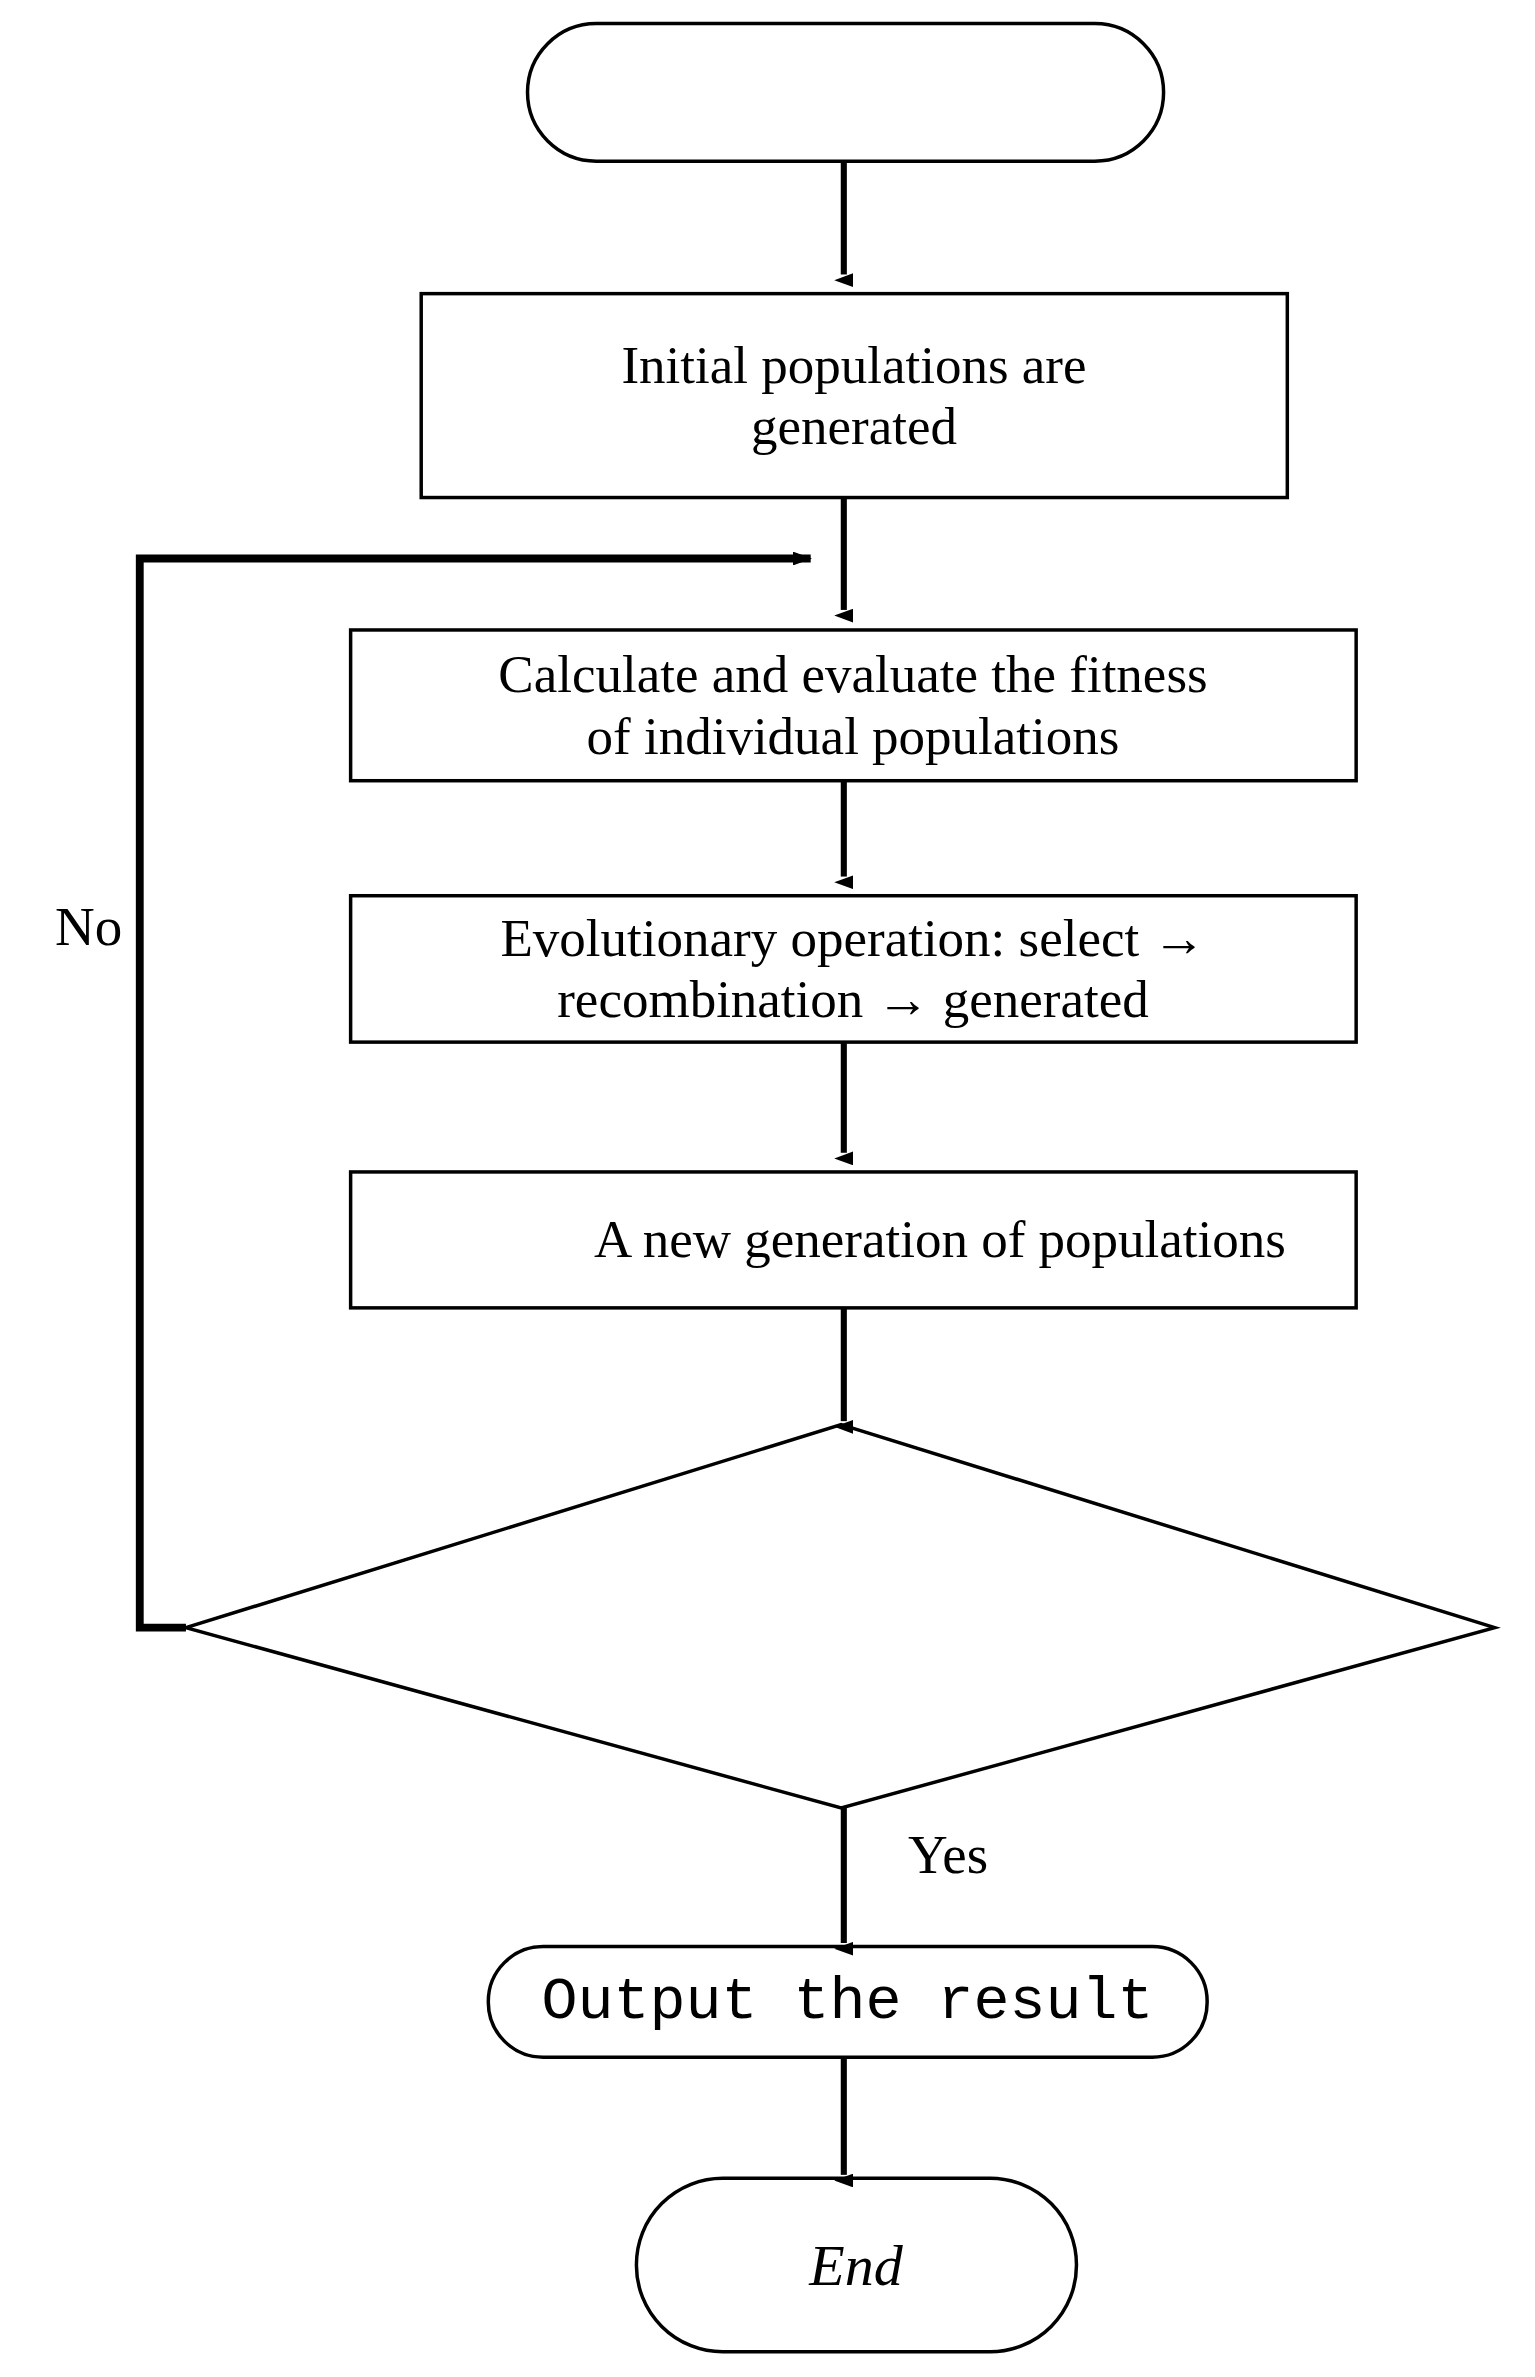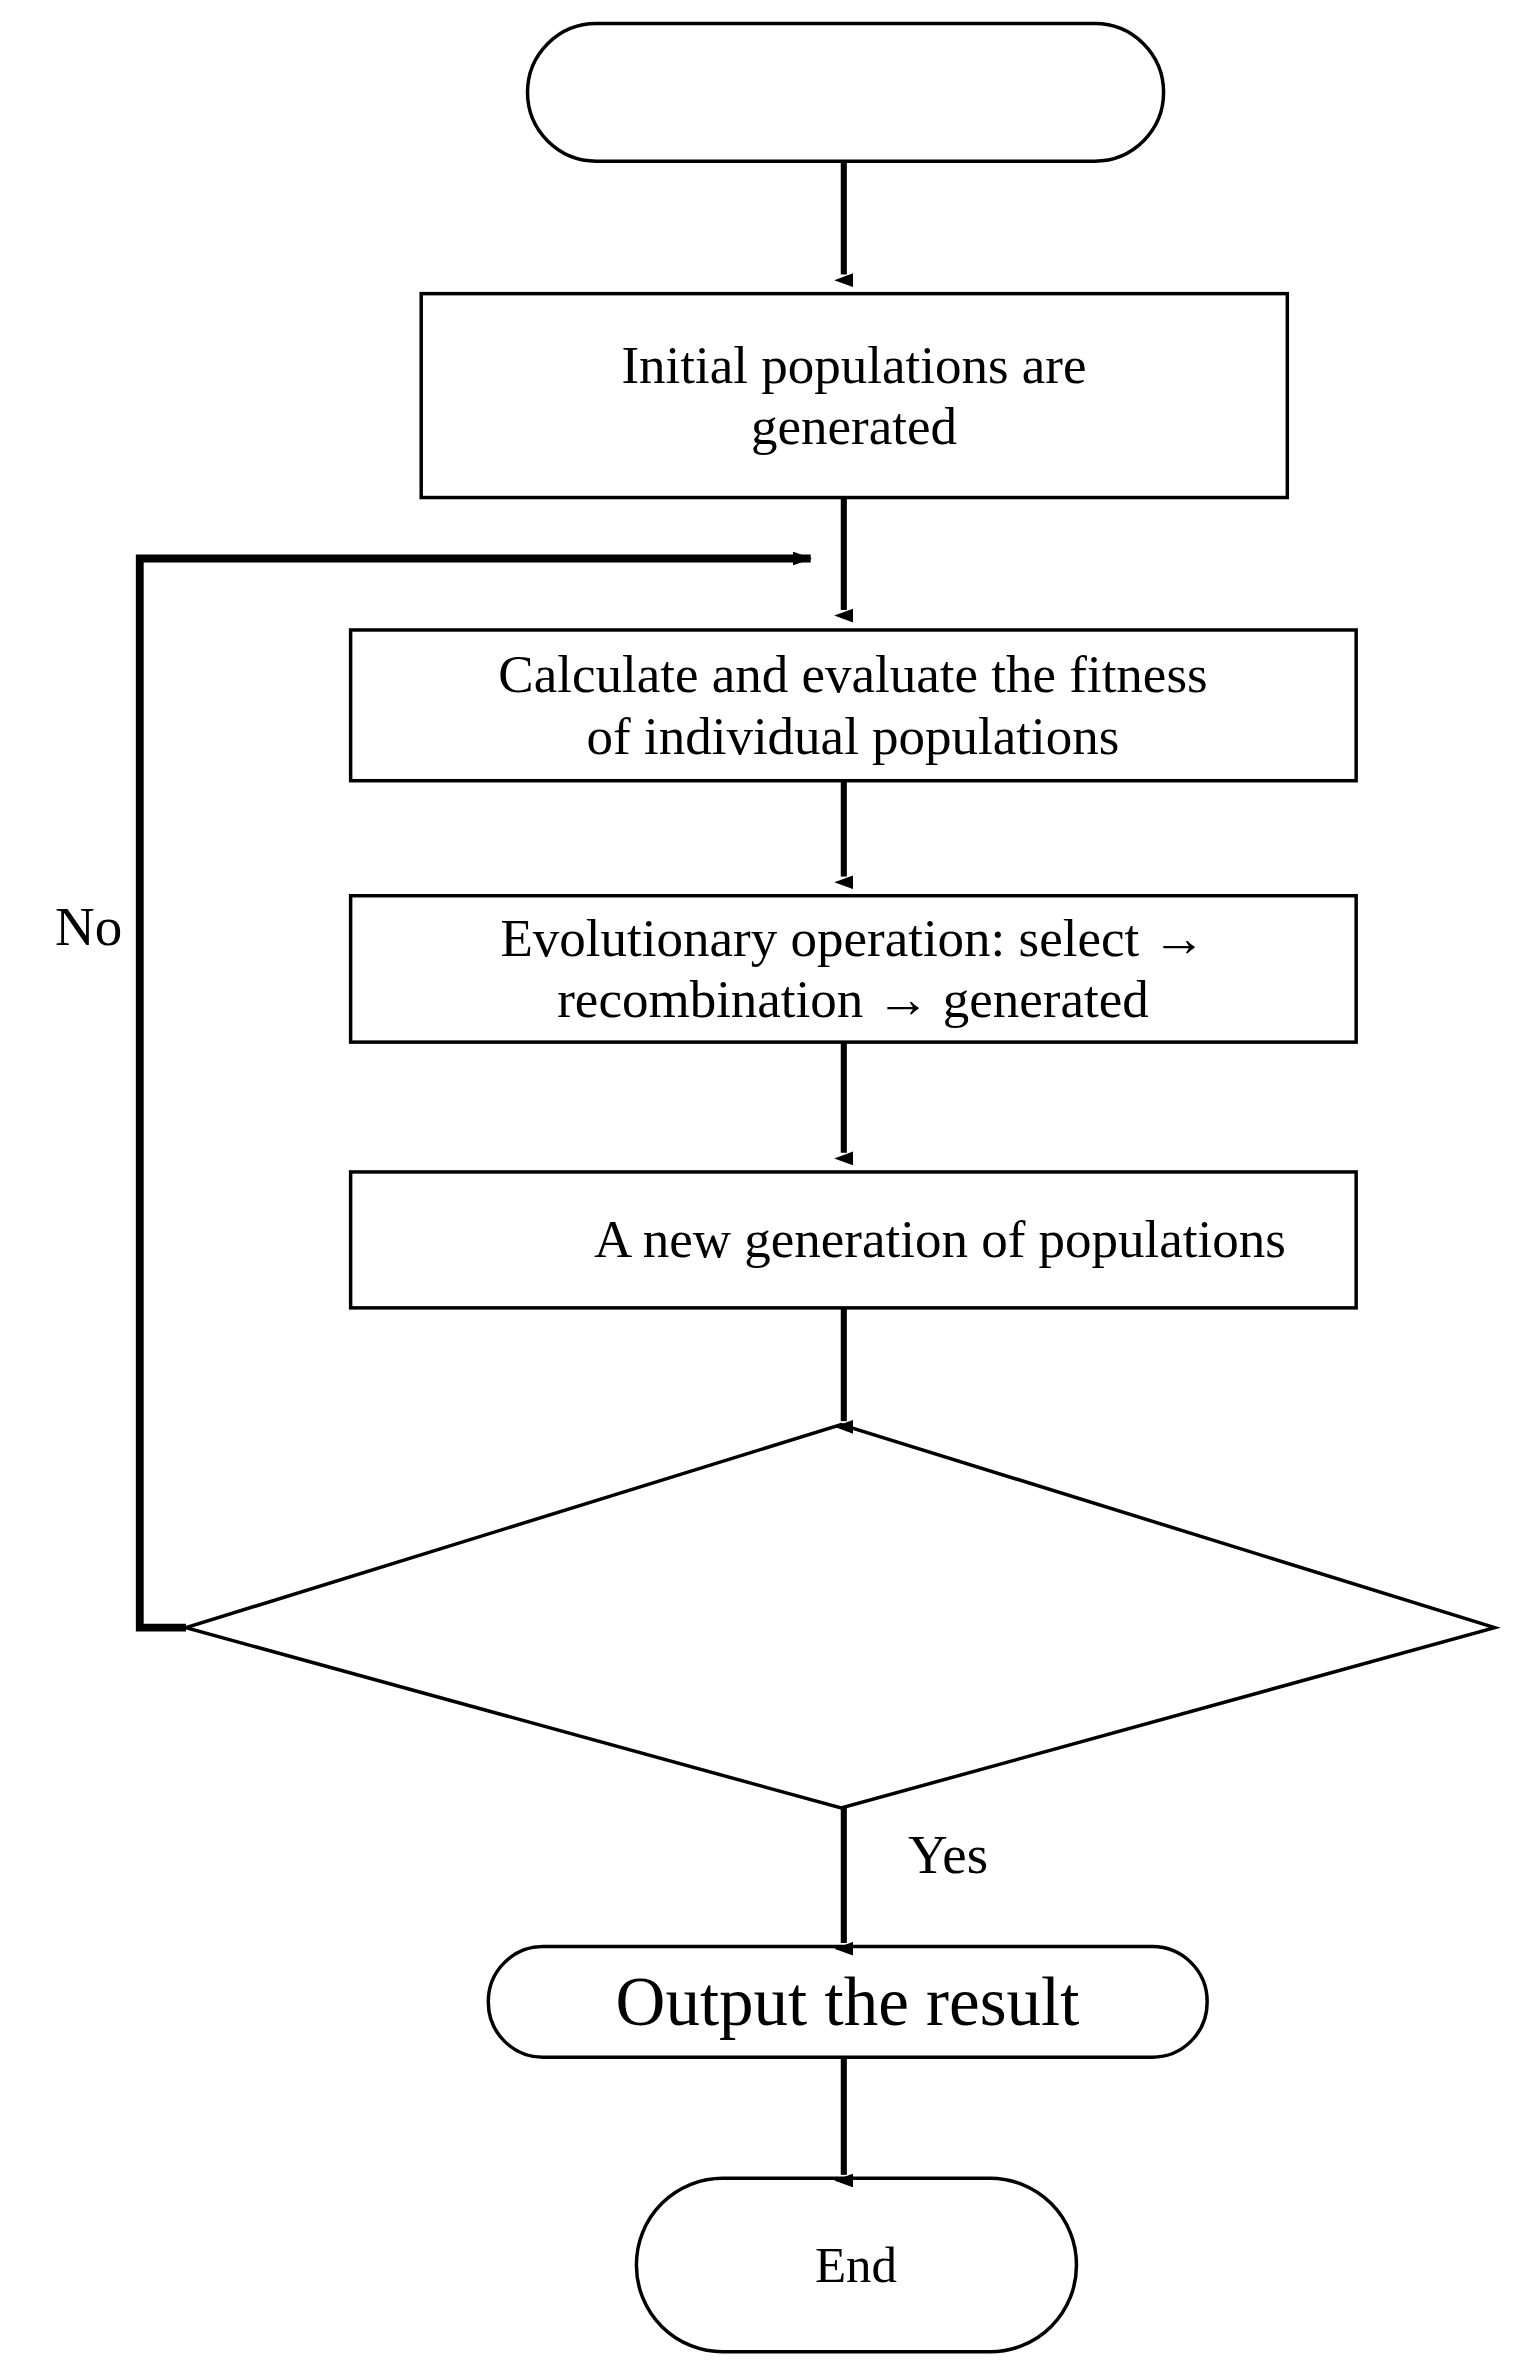--- a/index.html
+++ b/index.html
@@ -37,22 +37,22 @@
   }
   .edge-label {
     position: absolute;
     color: #000000;
     line-height: 1;
     margin-left: 36px;
   }
 
   
   .n-start  { left: 527px;  top: 23.5px;   width: 636px; height: 138px; font-size: 55px; }
-  .n-output { left: 488px;  top: 1947px; width: 719px; height: 111px; font-size: 69px; }
-  .n-end    { left: 636px;  top: 2179px; width: 440px; height: 173px; font-size: 51px; }
+  .n-output { left: 488px;  top: 1947px; width: 719px; height: 111px; font-size: 60px; font-family: Liberation Mono, monospace; }
+  .n-end    { left: 636px;  top: 2179px; width: 440px; height: 173px; font-size: 58px; font-style: italic; }
 
   
   .n-init   { left: 421px;  top: 294px;  width: 866px;  height: 204px; font-size: 53px; }
   .n-fitness{ left: 350px;  top: 630px;  width: 1006px; height: 151px; font-size: 53px; }
   .n-evo    { left: 350px;  top: 896px; width: 1006px; height: 146px; font-size: 53px; }
   .n-newgen { left: 350px;  top: 1172px; width: 1180px; height: 136px; font-size: 53px; }
 
   
   .n-decision { left: 261px; top: 1576px; width: 1159px; height: 105px; font-size: 53px; }
 

